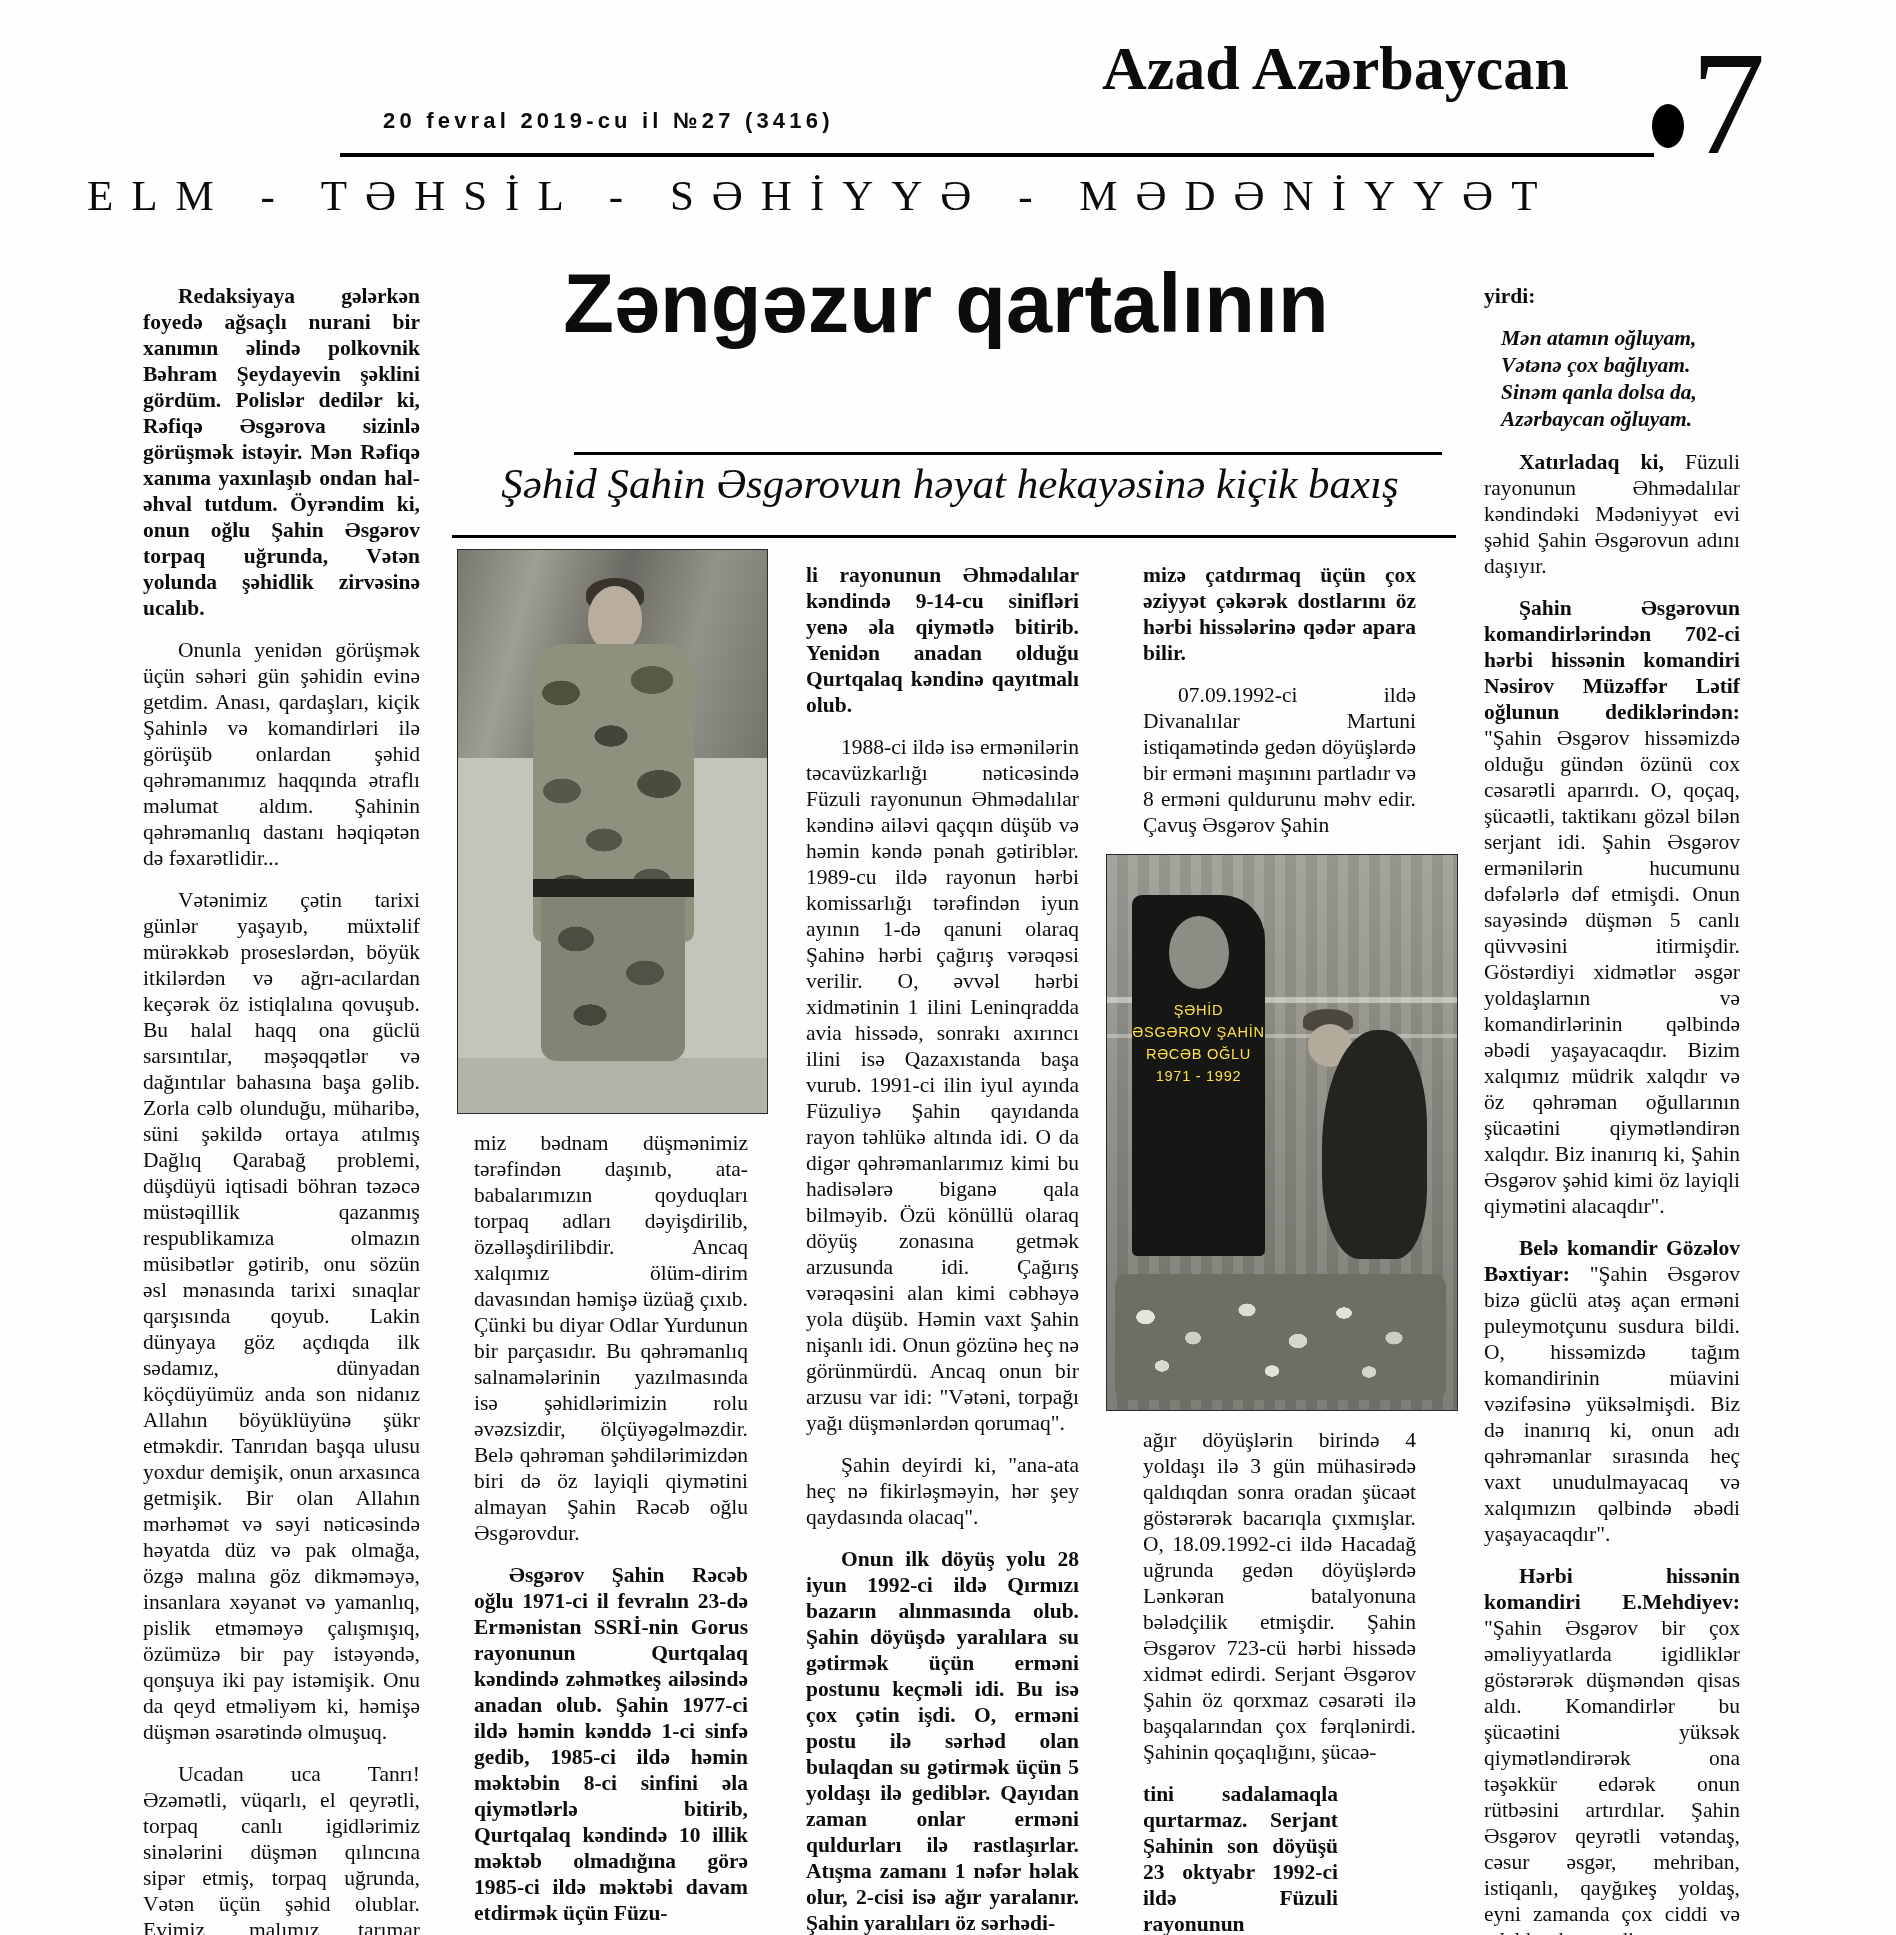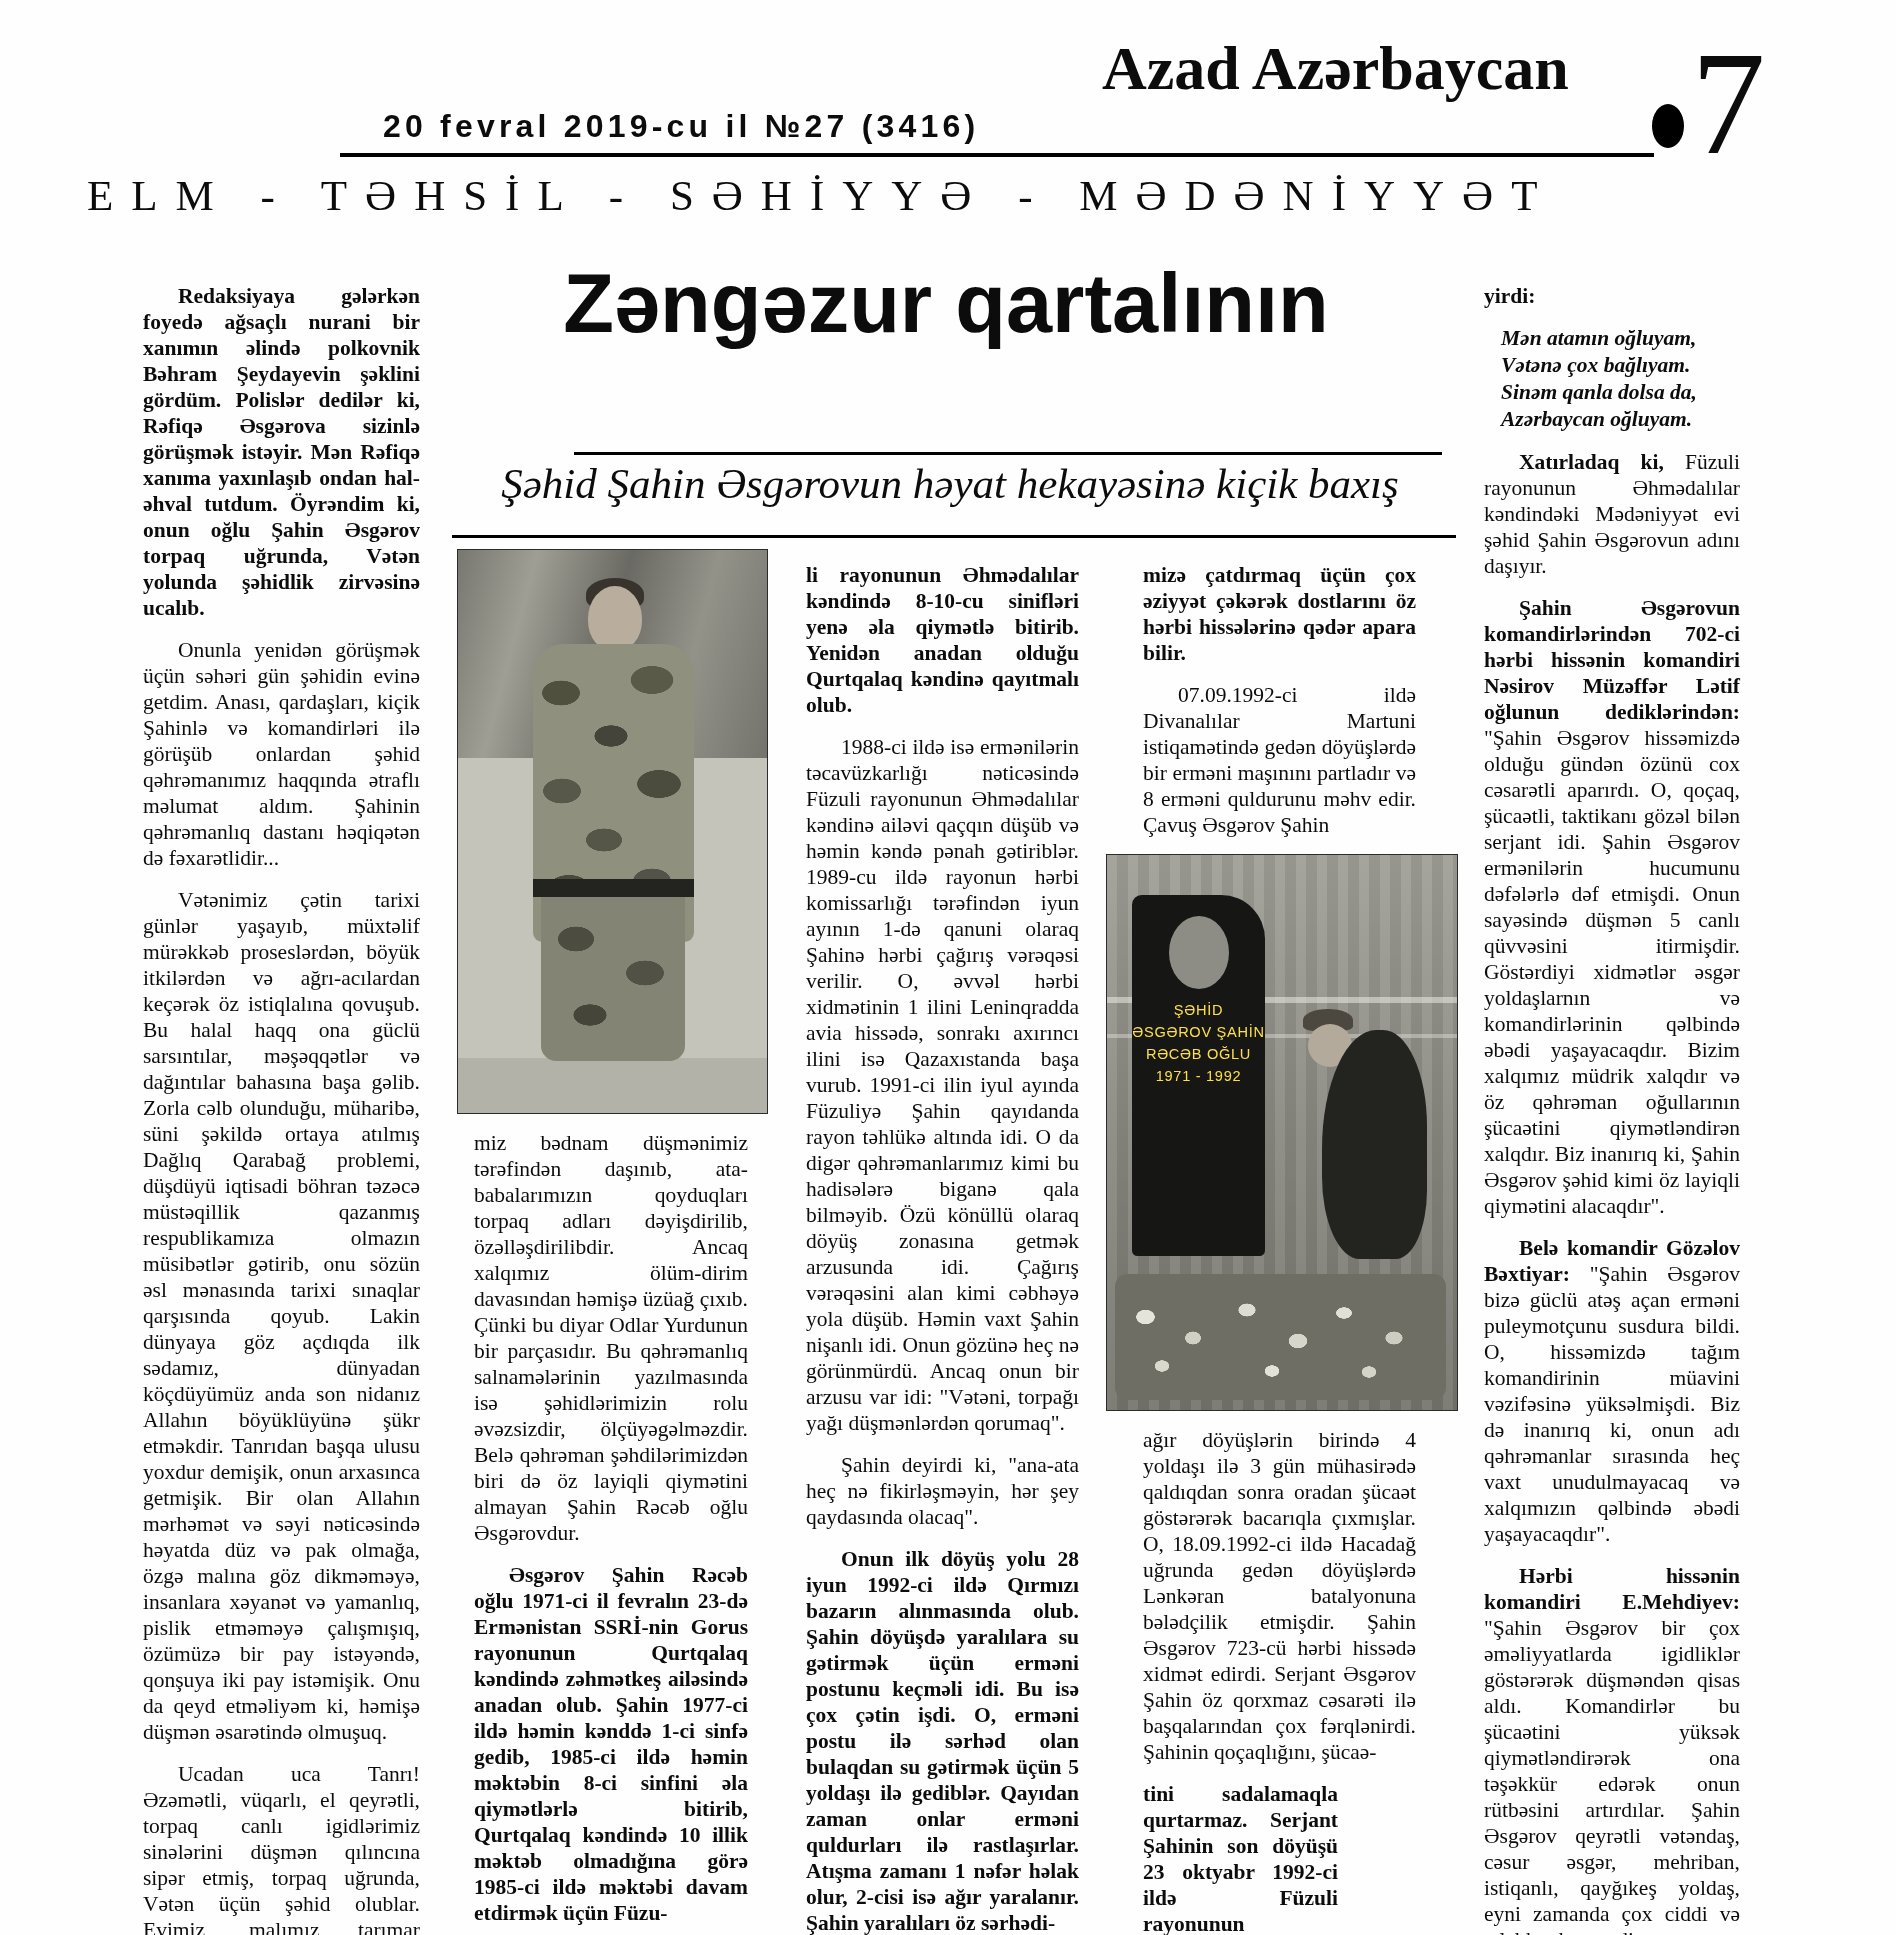--- a/index.html
+++ b/index.html
@@ -1,21 +1,21 @@
 <!DOCTYPE html>
 <html lang="az" style="font-size:11px"><head>
 <meta charset="utf-8">
 <style>
   html,body{margin:0;padding:0;background:#e8e8e8;}
   .page{position:relative;width:1897px;height:1936px;background:#fefefe;overflow:hidden;
         font-family:"Liberation Serif",serif;color:#0c0c0c;}
   
   #masthead{position:absolute;left:1102px;top:33px;font-size:62px;font-weight:bold;white-space:nowrap;}
   #dateline{position:absolute;left:383px;top:108px;font-family:"Liberation Sans",sans-serif;
-            font-weight:bold;font-size:32px;letter-spacing:4.2px;white-space:nowrap;}
+            font-weight:bold;font-size:22px;letter-spacing:4.2px;white-space:nowrap;}
   #pagenum{position:absolute;left:1652px;top:21px;display:flex;align-items:flex-start;}
   #pagenum .dot{width:32px;height:44px;background:#000;border-radius:50%;margin:83px 7px 0 0;}
   #pagenum .num{font-size:149px;line-height:163px;}
   #rule-top{position:absolute;left:340px;top:153px;width:1314px;height:3.5px;background:#000;}
   #section-header{position:absolute;left:87px;top:171px;font-size:43px;letter-spacing:18px;white-space:nowrap;}
   
   #headline{position:absolute;left:447px;top:262px;width:998px;text-align:center;
             font-family:"Liberation Sans",sans-serif;font-weight:bold;}
   #headline .h1{font-size:83px;line-height:83px;}
   #headline .h2{font-size:83px;line-height:86px;}
@@ -142,21 +142,21 @@
       <div class="ps-head"></div>
       <div class="ps-torso"></div>
       <div class="ps-belt"></div>
       <div class="ps-legs"></div>
     </div>
     <p class="ni">miz bədnam düşmənimiz tərəfindən daşınıb, ata-babalarımızın qoyduqları torpaq adları dəyişdirilib, özəlləşdirilibdir. Ancaq xalqımız ölüm-dirim davasından həmişə üzüağ çıxıb. Çünki bu diyar Odlar Yurdunun bir parçasıdır. Bu qəhrəmanlıq salnamələrinin yazılmasında isə şəhidlərimizin rolu əvəzsizdir, ölçüyəgəlməzdir. Belə qəhrəman şəhdilərimizdən biri də öz layiqli qiymətini almayan Şahin Rəcəb oğlu Əsgərovdur.</p>
     <p class="b">Əsgərov Şahin Rəcəb oğlu 1971-ci il fevralın 23-də Ermənistan SSRİ-nin Gorus rayonunun Qurtqalaq kəndində zəhmətkeş ailəsində anadan olub. Şahin 1977-ci ildə həmin kənddə 1-ci sinfə gedib, 1985-ci ildə həmin məktəbin 8-ci sinfini əla qiymətlərlə bitirib, Qurtqalaq kəndində 10 illik məktəb olmadığına görə 1985-ci ildə məktəbi davam etdirmək üçün Füzu-</p>
   </div>
 
   <div class="col" id="col3">
-    <p class="b ni">li rayonunun Əhmədalılar kəndində 8-10-cu sinifləri yenə əla qiymətlə bitirib. Yenidən anadan olduğu Qurtqalaq kəndinə qayıtmalı olub.</p>
+    <p class="b ni">li rayonunun Əhmədalılar kəndində 9-14-cu sinifləri yenə əla qiymətlə bitirib. Yenidən anadan olduğu Qurtqalaq kəndinə qayıtmalı olub.</p>
     <p>1988-ci ildə isə ermənilərin təcavüzkarlığı nəticəsində Füzuli rayonunun Əhmədalılar kəndinə ailəvi qaçqın düşüb və həmin kəndə pənah gətiriblər. 1989-cu ildə rayonun hərbi komissarlığı tərəfindən iyun ayının 1-də qanuni olaraq Şahinə hərbi çağırış vərəqəsi verilir. O, əvvəl hərbi xidmətinin 1 ilini Leninqradda avia hissədə, sonrakı axırıncı ilini isə Qazaxıstanda başa vurub. 1991-ci ilin iyul ayında Füzuliyə Şahin qayıdanda rayon təhlükə altında idi. O da digər qəhrəmanlarımız kimi bu hadisələrə biganə qala bilməyib. Özü könüllü olaraq döyüş zonasına getmək arzusunda idi. Çağırış vərəqəsini alan kimi cəbhəyə yola düşüb. Həmin vaxt Şahin nişanlı idi. Onun gözünə heç nə görünmürdü. Ancaq onun bir arzusu var idi: "Vətəni, torpağı yağı düşmənlərdən qorumaq".</p>
     <p>Şahin deyirdi ki, "ana-ata heç nə fikirləşməyin, hər şey qaydasında olacaq".</p>
     <p class="b">Onun ilk döyüş yolu 28 iyun 1992-ci ildə Qırmızı bazarın alınmasında olub. Şahin döyüşdə yaralılara su gətirmək üçün erməni postunu keçməli idi. Bu isə çox çətin işdi. O, erməni postu ilə sərhəd olan bulaqdan su gətirmək üçün 5 yoldaşı ilə gediblər. Qayıdan zaman onlar erməni quldurları ilə rastlaşırlar. Atışma zamanı 1 nəfər həlak olur, 2-cisi isə ağır yaralanır. Şahin yaralıları öz sərhədi-</p>
   </div>
 
   <div class="col" id="col4">
     <p class="b ni">mizə çatdırmaq üçün çox əziyyət çəkərək dostlarını öz hərbi hissələrinə qədər apara bilir.</p>
     <p>07.09.1992-ci ildə Divanalılar Martuni istiqamətində gedən döyüşlərdə bir erməni maşınını partladır və 8 erməni quldurunu məhv edir. Çavuş Əsgərov Şahin</p>
     <div class="photo" id="photo-grave">
       <div class="pg-streaks"></div>

